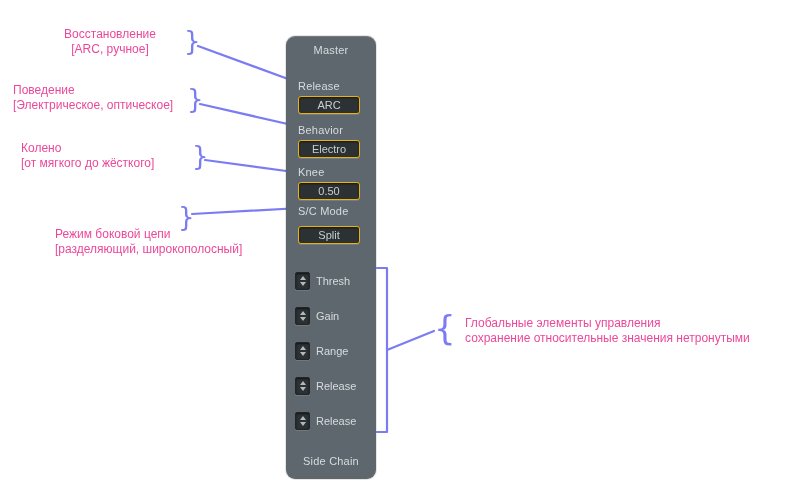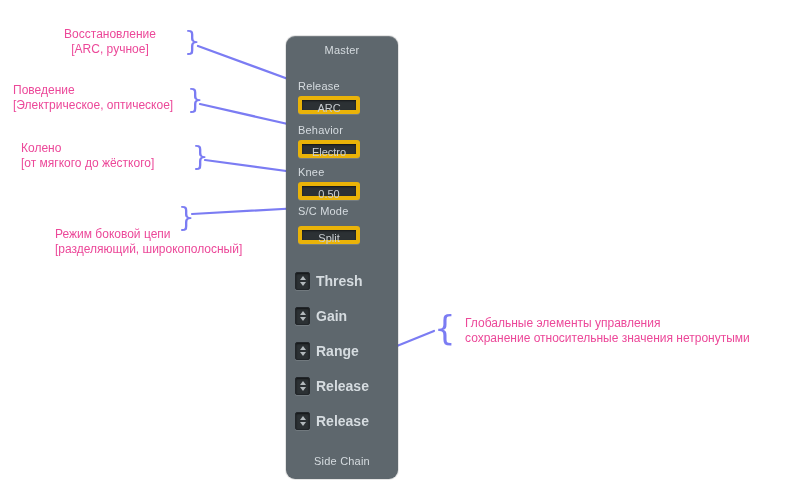--- a/index.html
+++ b/index.html
@@ -9,52 +9,52 @@
   }
 
   
   .overlay { position:absolute; left:0; top:0; width:800px; height:503px; pointer-events:none; }
   .callout-line { stroke:var(--callout,#7b7cf3); stroke-width:2.2; fill:none; stroke-linecap:round; stroke-linejoin:round; }
   .brace { fill:var(--callout,#7b7cf3); font-family:"DejaVu Sans", sans-serif; font-size:26px; }
   .brace-big { font-size:34px; }
 
   
   .panel {
-    position:absolute; left:286px; top:36px; width:112px; height:443px;
+    position:absolute; left:286px; top:36px; width:90px; height:443px;
     background:var(--panel-bg,#5e676d); border-radius:9px;
     box-shadow: inset 0 1px 0 rgba(255,255,255,.15), 0 0 0 1px rgba(0,0,0,.10);
   }
   .p-label {
     position:absolute; left:12px; color:#d6dce0; font-size:11px; letter-spacing:.2px; white-space:nowrap;
   }
   .p-center { left:0; width:100%; text-align:center; }
   .ctl-btn {
     position:absolute; left:12px; width:62px; height:18px;
-    background:var(--button-bg,#2c3134); border:4px solid #eab308; border-radius:3px;
+    background:var(--button-bg,#2c3134); border:1px solid #eab308; border-radius:3px;
     color:#c9ced2; font-family:"Liberation Sans",sans-serif; font-size:11px; text-align:center; line-height:17px;
     padding:0; box-shadow: 0 1px 0 rgba(255,255,255,.14), inset 0 1px 2px rgba(0,0,0,.55);
     cursor:pointer;
   }
   .l-release  { top:44px; }  .b-arc    { top:60px; }
   .l-behavior { top:88px; }  .b-electro{ top:104px; }
   .l-knee     { top:130px; } .b-knee   { top:146px; }
   .l-scmode   { top:169px; } .b-split  { top:190px; }
   .p-title  { top:8px; }
   .p-footer { top:419px; }
 
   .step-row { position:absolute; left:9px; display:flex; align-items:center; gap:6px; }
   .row-0{top:236px} .row-1{top:271px} .row-2{top:306px} .row-3{top:341px} .row-4{top:376px}
   .step-box {
     width:13px; height:16px; background:var(--button-bg,#2c3134); border:1px solid #22262a; border-radius:2px;
     display:flex; flex-direction:column; align-items:center; justify-content:center; gap:2px;
     box-shadow: inset 0 1px 2px rgba(0,0,0,.6), 0 1px 0 rgba(255,255,255,.12); cursor:pointer;
   }
   .tri-up   { width:0; height:0; border-left:3px solid transparent; border-right:3px solid transparent; border-bottom:4px solid #b3b9bd; }
   .tri-down { width:0; height:0; border-left:3px solid transparent; border-right:3px solid transparent; border-top:4px solid #b3b9bd; }
-  .step-label { color:#d6dce0; font-size:14px; white-space:nowrap;font-weight:bold; }
+  .step-label { color:#d6dce0; font-size:11px; white-space:nowrap; }
 
   
   .ann { position:absolute; color:#ec4899; font-size:12px; line-height:15px; white-space:nowrap; }
   .ann-1 { left:30px;  top:27px; width:160px; text-align:center; }
   .ann-2 { left:13px;   top:83px; }
   .ann-3 { left:21px;  top:141px; }
   .ann-4 { left:55px;  top:227px; }
   .ann-right { left:465px; top:316px; }
 </style>
 </head>

